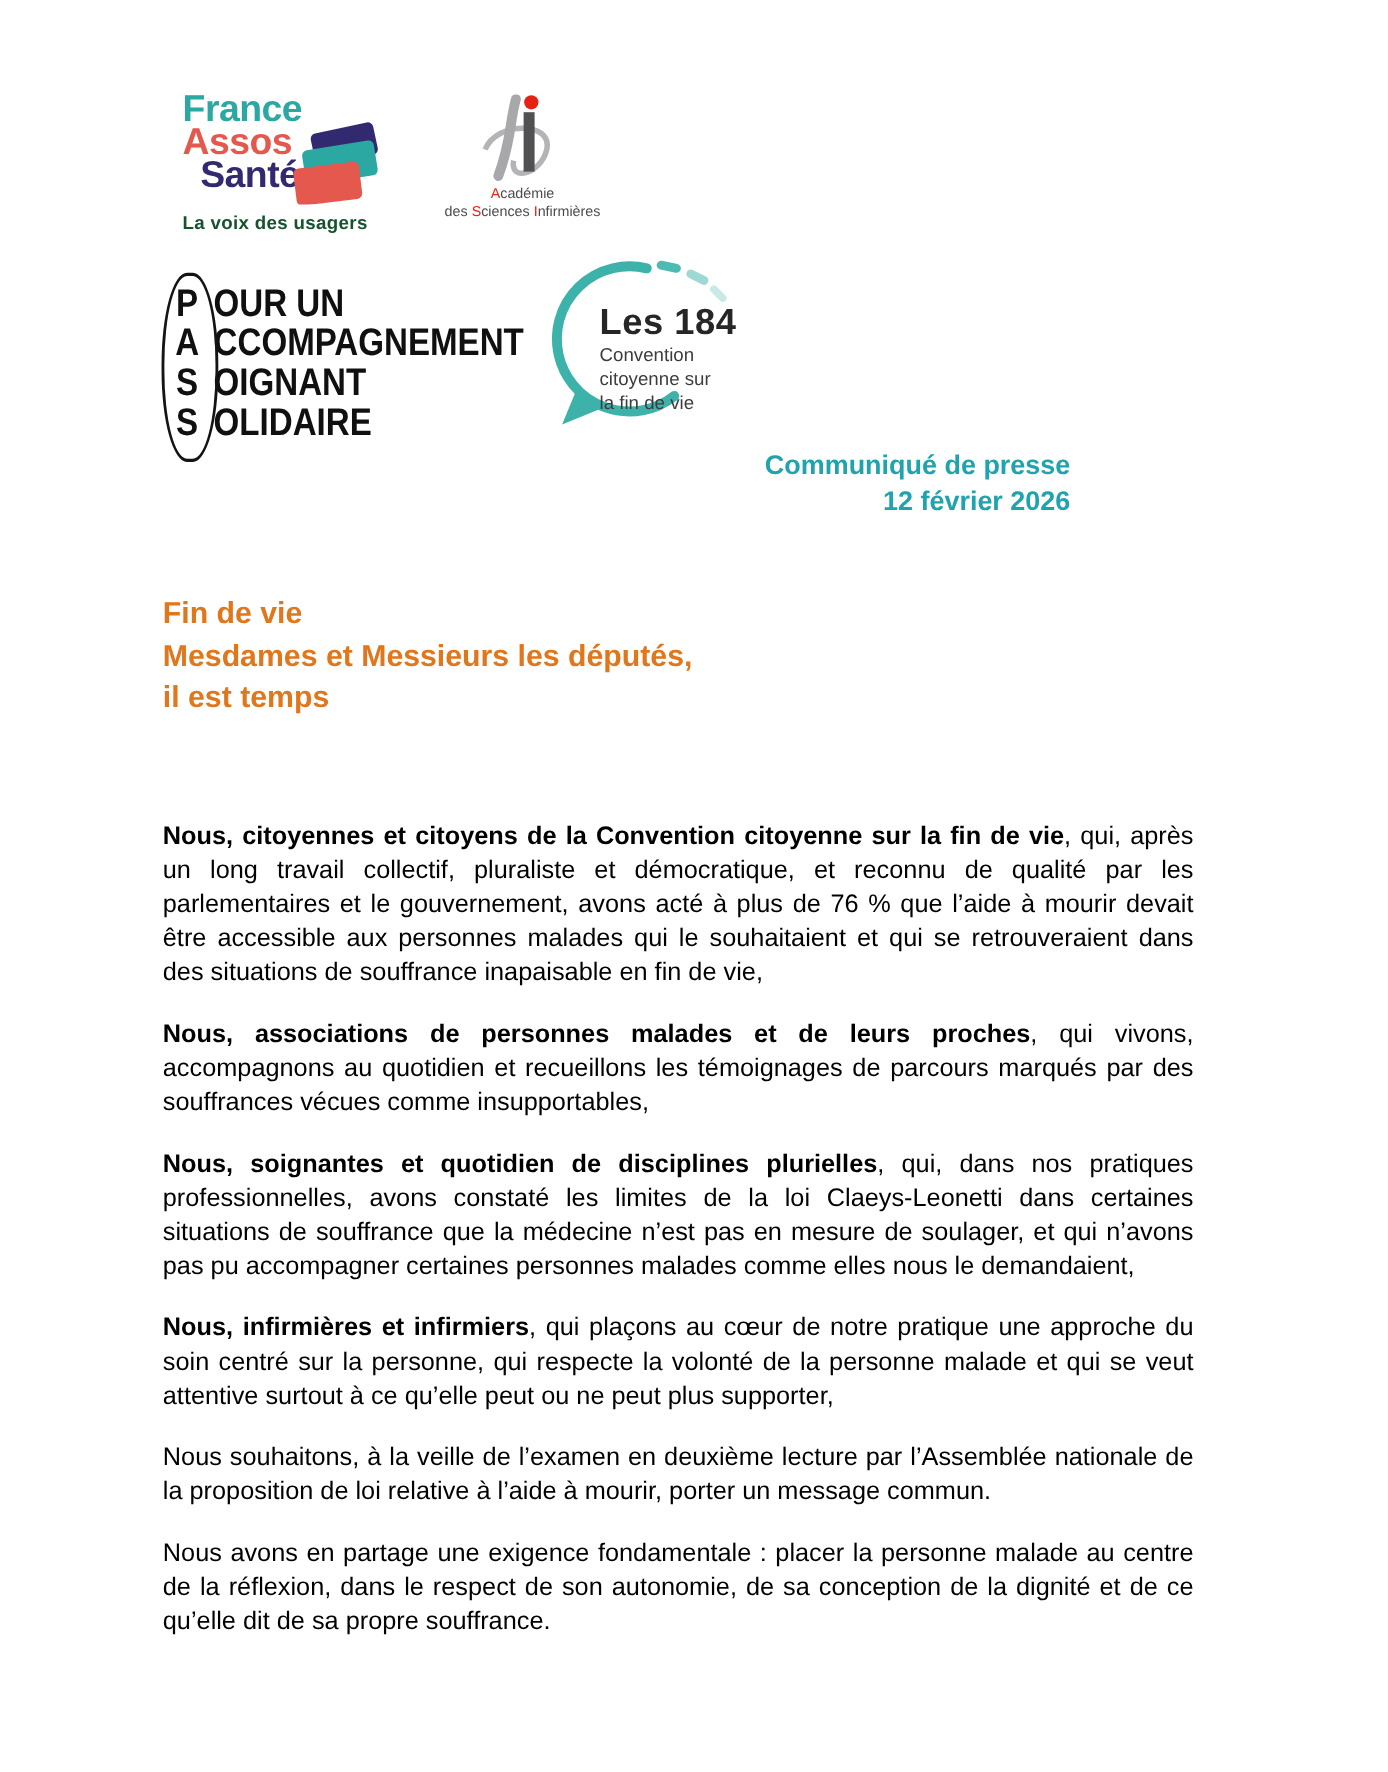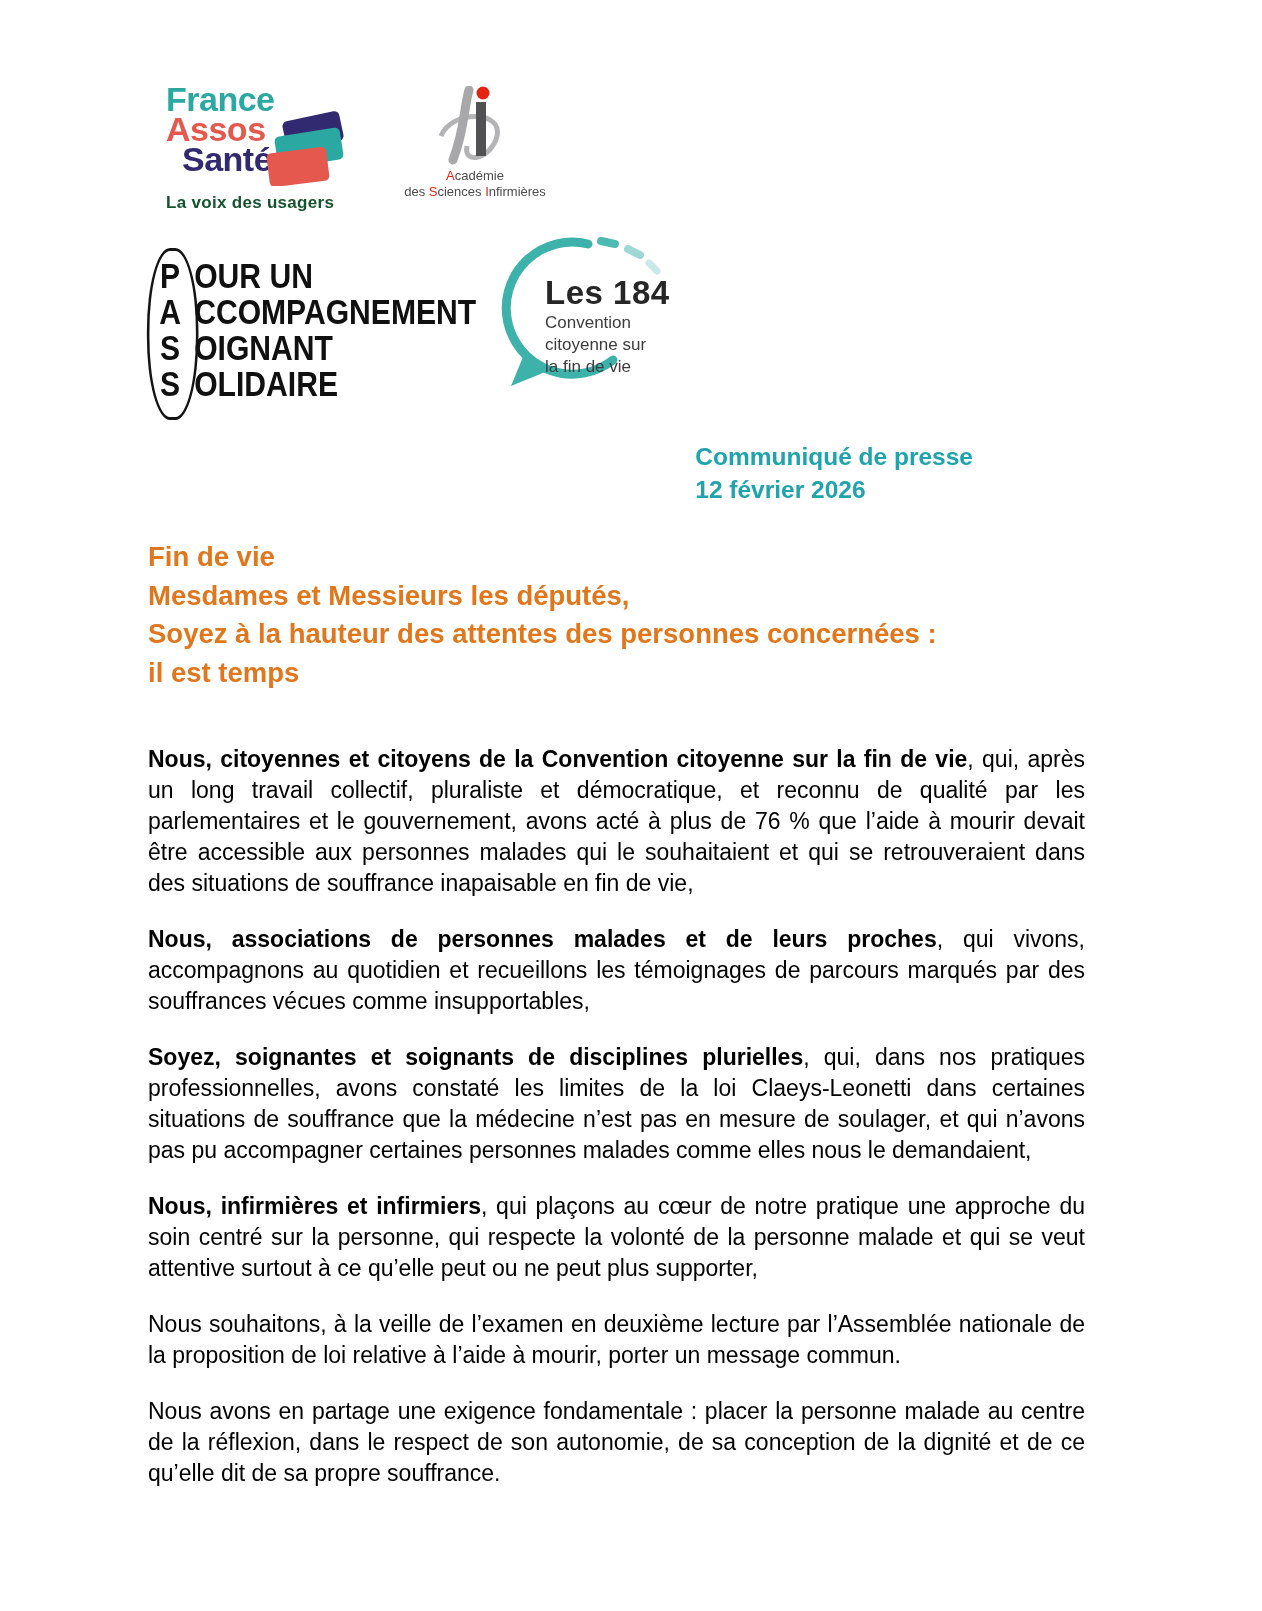--- a/index.html
+++ b/index.html
@@ -33,22 +33,22 @@
 
   
   .les184{position:absolute;left:487px;top:226px;width:240px;height:175px;}
   .les184-svg{position:absolute;left:0;top:0;}
   .les184-text{position:absolute;left:58px;top:48px;}
   .les184-title{font-weight:bold;font-size:33px;color:#262626;letter-spacing:0.5px;}
   .les184-sub{font-size:17px;color:#3c3c3c;line-height:22px;}
   .les184-sub:first-of-type{margin-top:4px;}
 
   
-  .press{position:absolute;right:177px;top:407px;text-align:left;
-    color:#1fa3ad;font-weight:bold;font-size:24.5px;line-height:33px;margin-top:33px;}
+  .press{position:absolute;right:177px;top:407px;text-align:right;
+    color:#1fa3ad;font-weight:bold;font-size:24.5px;line-height:33px;}
 
   
   .headline{position:absolute;left:148px;top:538px;width:937px;text-align:left;
     color:#e0771c;font-weight:bold;font-size:27.5px;line-height:38.5px;}
 
   
   .content{position:absolute;left:148px;top:744px;width:937px;
     font-size:23px;line-height:31px;text-align:justify;color:#000;}
   .para{margin:0 0 25px 0;}
 </style>
@@ -119,26 +119,25 @@
   </div>
 
   <div class="press">
     <div>Communiqué de presse</div>
     <div>12 février 2026</div>
   </div>
 
   <div class="headline">
     <div>Fin de vie</div>
     <div>Mesdames et Messieurs les députés,</div>
-    <div>Soyez à la hauteur des attentes des personnes concernées :</div>
     <div>il est temps</div>
   </div>
 
   <div class="content">
     <p class="para"><strong>Nous, citoyennes et citoyens de la Convention citoyenne sur la fin de vie</strong><span>, qui, après un long travail collectif, pluraliste et démocratique, et reconnu de qualité par les parlementaires et le gouvernement, avons acté à plus de 76 % que l’aide à mourir devait être accessible aux personnes malades qui le souhaitaient et qui se retrouveraient dans des situations de souffrance inapaisable en fin de vie,</span></p>
     <p class="para"><strong>Nous, associations de personnes malades et de leurs proches</strong><span>, qui vivons, accompagnons au quotidien et recueillons les témoignages de parcours marqués par des souffrances vécues comme insupportables,</span></p>
-    <p class="para"><strong>Soyez, soignantes et soignants de disciplines plurielles</strong><span>, qui, dans nos pratiques professionnelles, avons constaté les limites de la loi Claeys-Leonetti dans certaines situations de souffrance que la médecine n’est pas en mesure de soulager, et qui n’avons pas pu accompagner certaines personnes malades comme elles nous le demandaient,</span></p>
+    <p class="para"><strong>Nous, soignantes et quotidien de disciplines plurielles</strong><span>, qui, dans nos pratiques professionnelles, avons constaté les limites de la loi Claeys-Leonetti dans certaines situations de souffrance que la médecine n’est pas en mesure de soulager, et qui n’avons pas pu accompagner certaines personnes malades comme elles nous le demandaient,</span></p>
     <p class="para"><strong>Nous, infirmières et infirmiers</strong><span>, qui plaçons au cœur de notre pratique une approche du soin centré sur la personne, qui respecte la volonté de la personne malade et qui se veut attentive surtout à ce qu’elle peut ou ne peut plus supporter,</span></p>
     <p class="para"><strong></strong><span>Nous souhaitons, à la veille de l’examen en deuxième lecture par l’Assemblée nationale de la proposition de loi relative à l’aide à mourir, porter un message commun.</span></p>
     <p class="para"><strong></strong><span>Nous avons en partage une exigence fondamentale : placer la personne malade au centre de la réflexion, dans le respect de son autonomie, de sa conception de la dignité et de ce qu’elle dit de sa propre souffrance.</span></p>
   </div>
 
 </div>
 
 </body></html>

